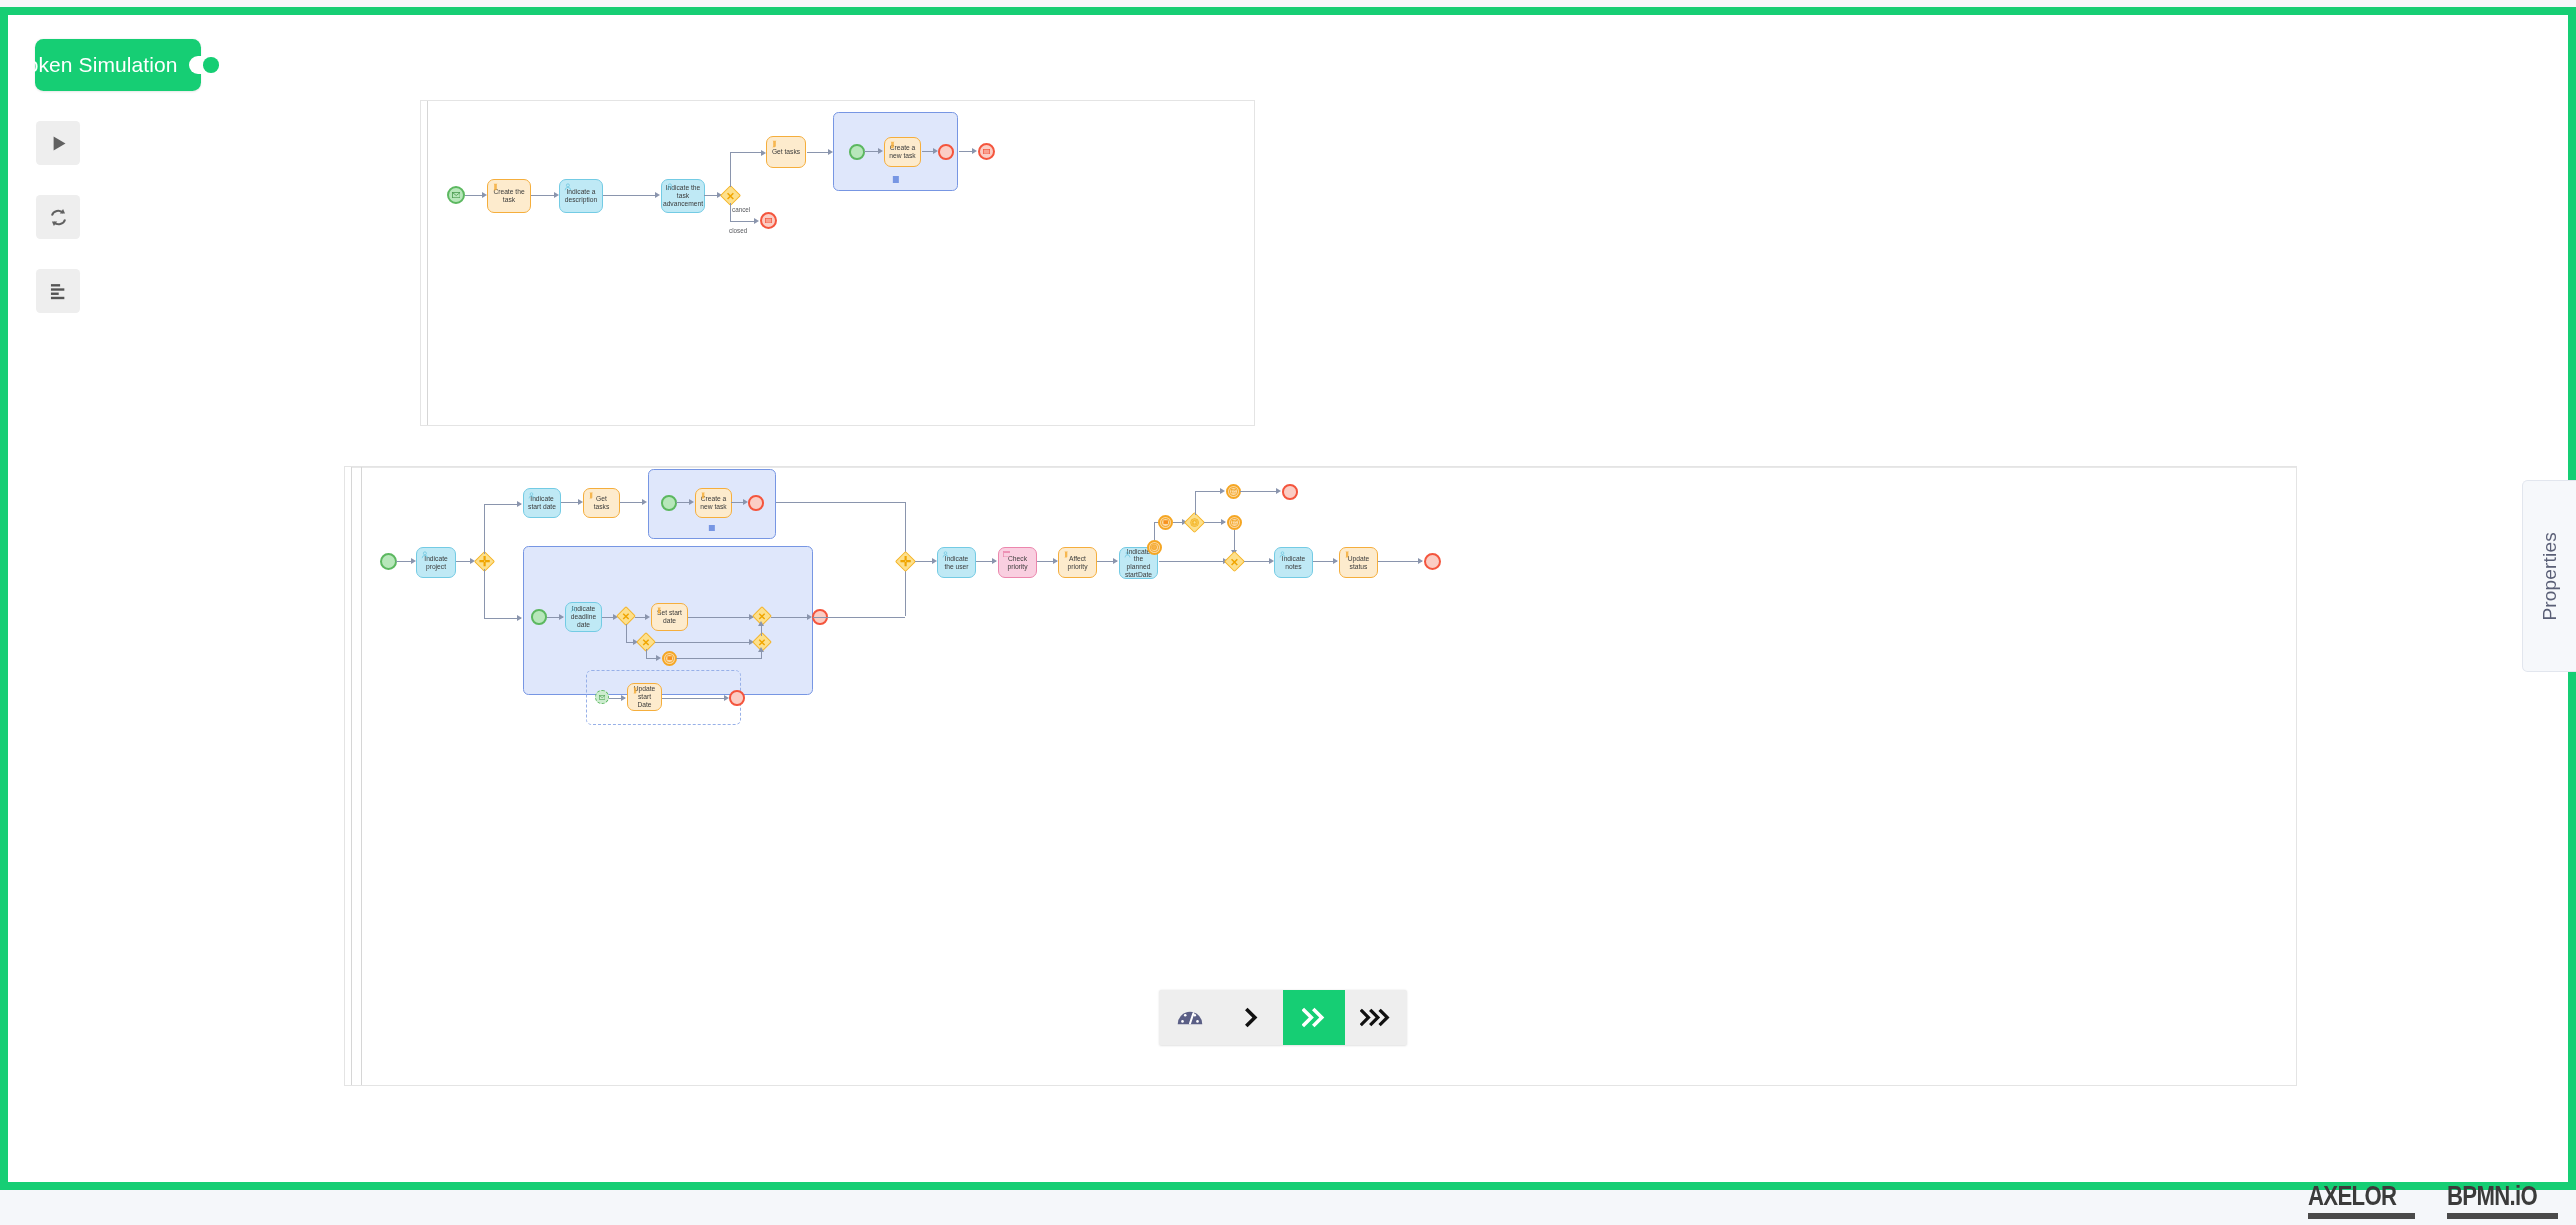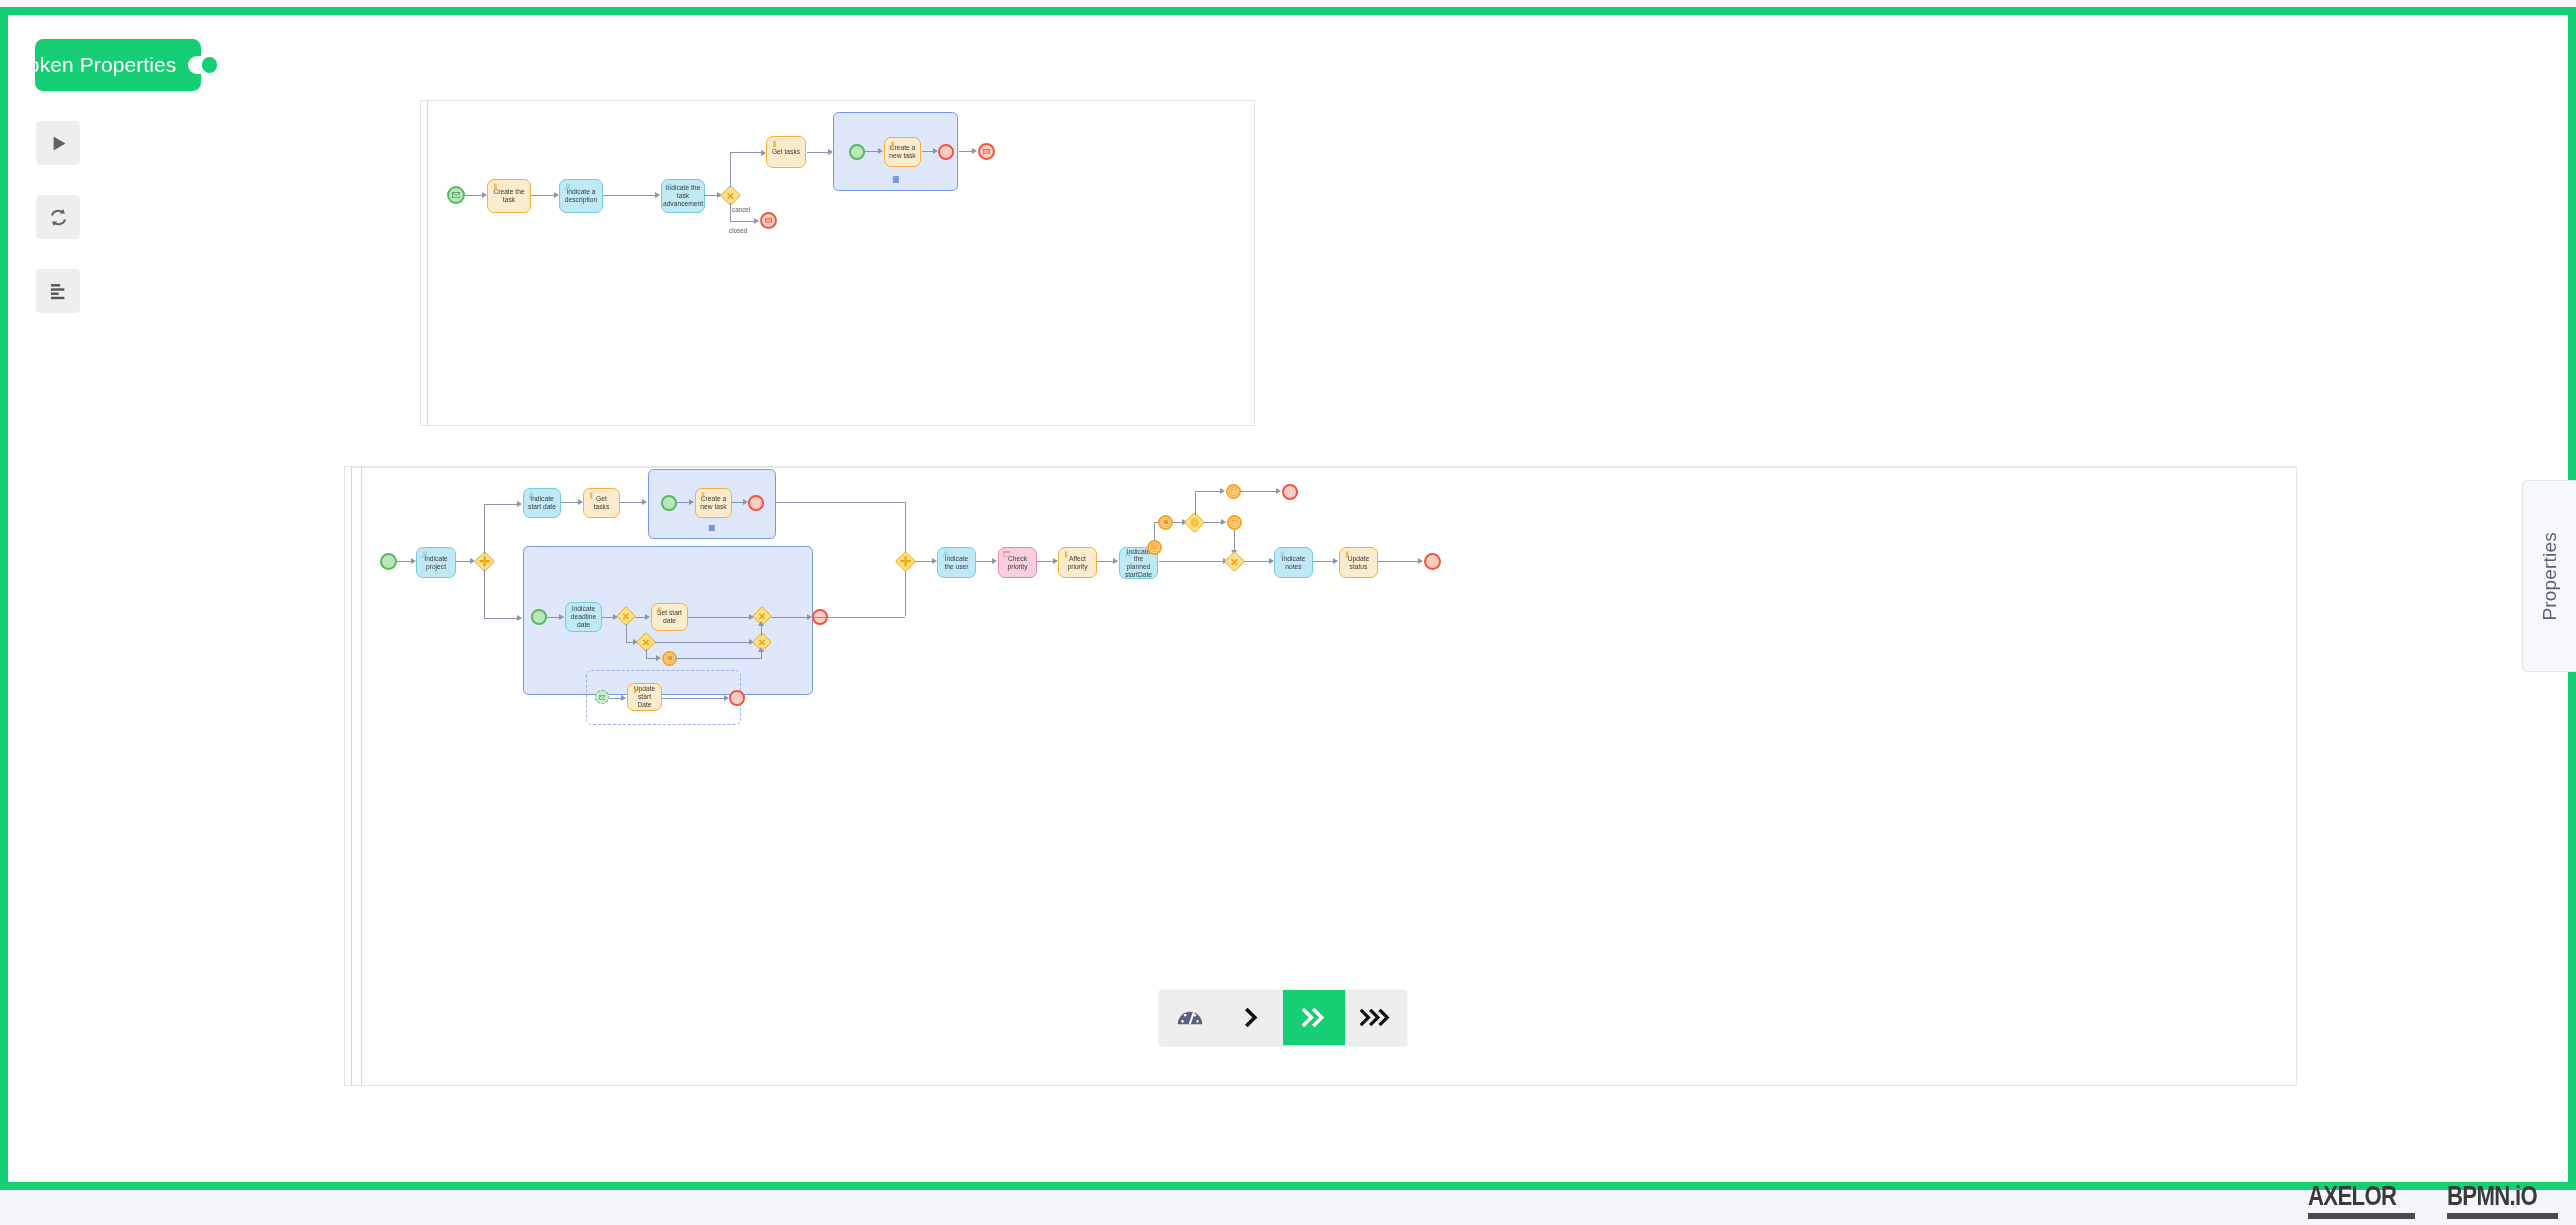--- a/index.html
+++ b/index.html
@@ -210,21 +210,21 @@
   .logo .lbar { height: 6.3px; background: #4a4a4a; margin-top: 2.8px; }
 </style>
 </head>
 <body>
 
 <div id="app">
 
   <div class="sim-frame">
 
     <div class="toggle-pill" style="left:27px; top:24px;">
-      <span class="lbl">Token Properties</span>
+      <span class="lbl">Token Simulation</span>
       <span class="switch">
         <span class="knob"></span>
       </span>
     </div>
 
     <div class="tool-col" style="left:28px; top:106px;">
       <div class="tool-btn">
         <svg width="21" height="21" viewBox="0 0 30 30">
           <polygon points="8,5 25,15 8,25" fill="#616161"></polygon>
         </svg>

